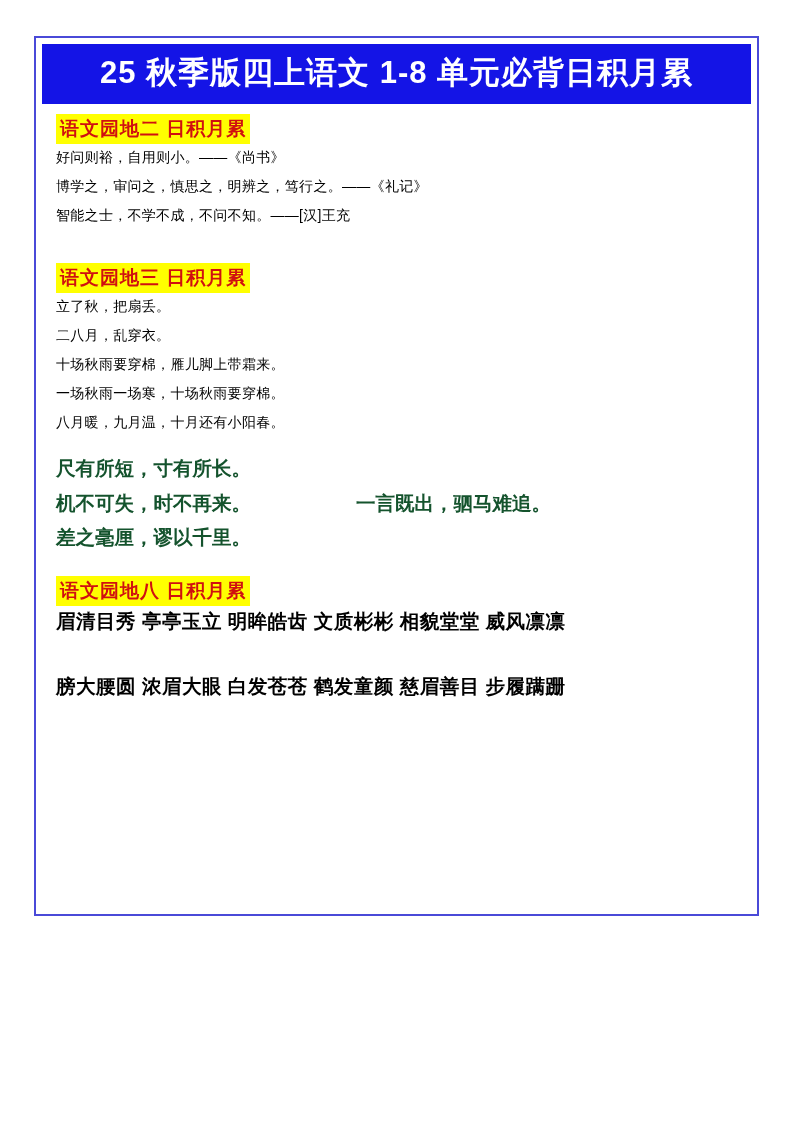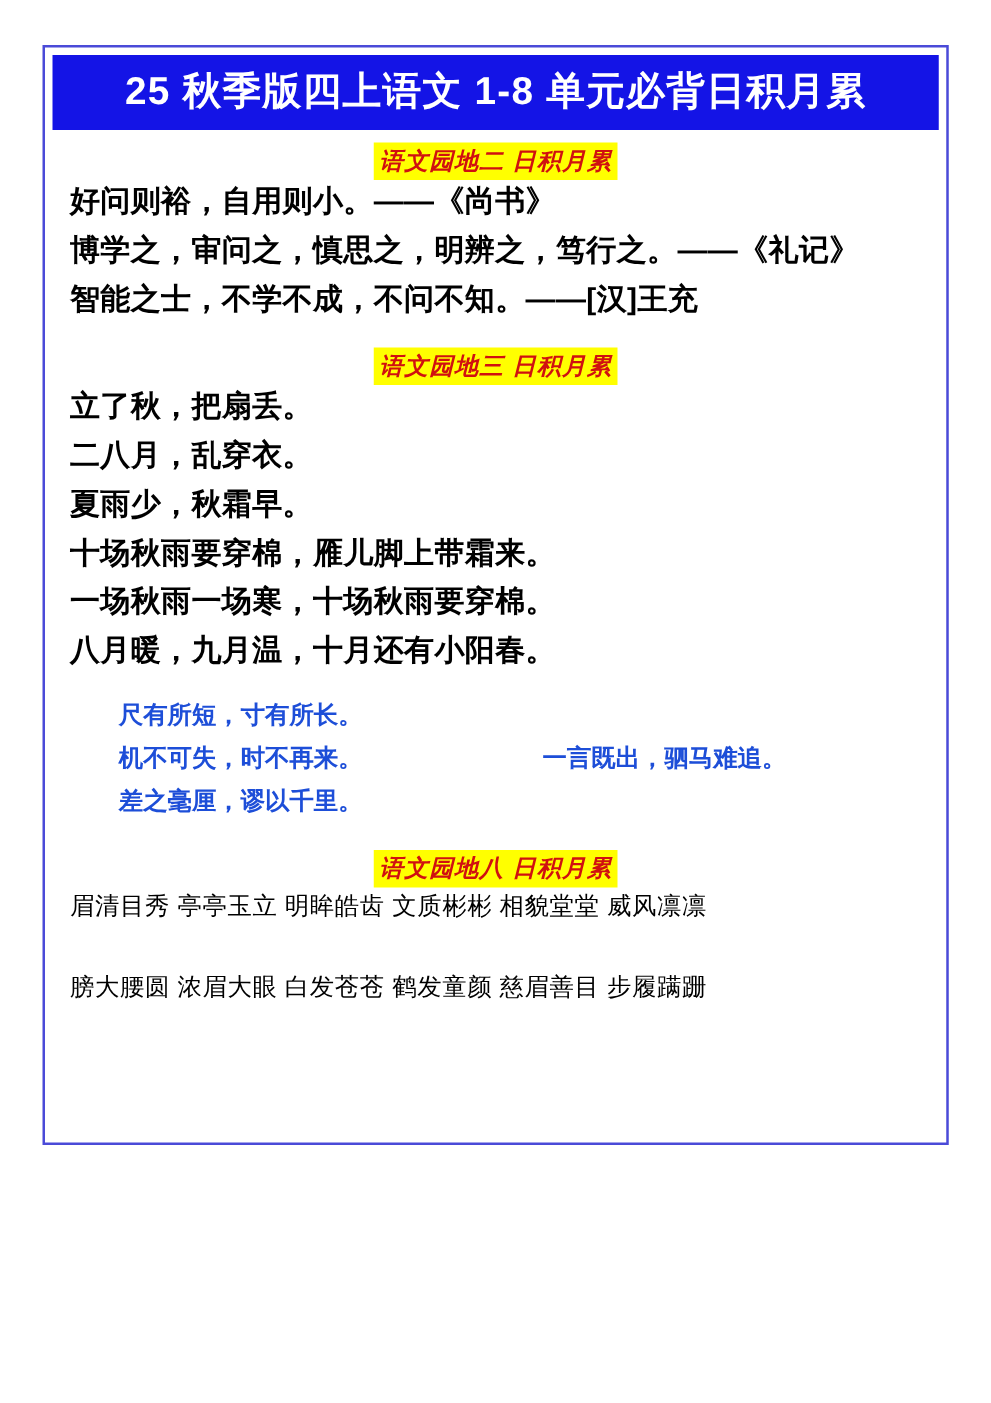--- a/index.html
+++ b/index.html
@@ -42,73 +42,71 @@
   }
   .body-area {
     flex: 1;
     padding: 0 14px;
     box-sizing: border-box;
   }
   .section {
     margin-top: 0;
   }
   .section-heading {
-    text-align: center;
+    text-align: left;
     margin: 10px 0 6px 0;
-    font-style: italic;
   }
   .section-heading span {
     background: #ffff00;
     color: #d01010;
     font-size: 19px;
     font-weight: bold;
     padding: 2px 4px;
     display: inline-block;
     letter-spacing: 1px;
   }
   .line {
-    font-size: 24px;
-    font-weight: bold;
+    font-size: 14px;
+    font-weight: normal;
     color: #000000;
     line-height: 1.0;
     margin: 0 0 15px 0;
     letter-spacing: 0.3px;
     white-space: nowrap;
   }
   .two-col {
     display: flex;
     margin: 0 0 15px 0;
   }
   .two-col .col-a {
     width: 300px;
     flex: 0 0 300px;
   }
   .two-col .col-b {
     flex: 1;
   }
   .two-col .cell {
     font-size: 19.5px;
     font-weight: bold;
-    color: #1d4ed8;
+    color: #14532d;
     line-height: 1.0;
     white-space: nowrap;
-    margin-left: 39px;
   }
   .idiom-line {
     font-size: 19.5px;
-    font-weight: normal;
+    font-weight: bold;
     color: #000000;
     line-height: 1.0;
     margin: 2px 0 0 0;
     white-space: nowrap;
     letter-spacing: 0.5px;
   }
   .idiom-line.second { margin-top: 46px; }
   .sec2 { margin-top: 2px; }
-  .sec3 { margin-top: 26px; }
+  .sec3 { margin-top: 41px; }
   .sec6 { margin-top: 30px; }
   .sec8 { margin-top: 28px; }
 </style>
 </head>
 <body>
 
 <div class="page">
   <div class="doc-frame">
 
     <div class="title-bar">25 秋季版四上语文 1-8 单元必背日积月累</div>
@@ -123,21 +121,20 @@
         <p class="line">博学之，审问之，慎思之，明辨之，笃行之。——《礼记》</p>
         <p class="line">智能之士，不学不成，不问不知。——[汉]王充</p>
       </div>
 
       <div class="section sec3">
         <div class="section-heading">
           <span>语文园地三  日积月累</span>
         </div>
         <p class="line">立了秋，把扇丢。</p>
         <p class="line">二八月，乱穿衣。</p>
-        <p class="line">夏雨少，秋霜早。</p>
         <p class="line">十场秋雨要穿棉，雁儿脚上带霜来。</p>
         <p class="line">一场秋雨一场寒，十场秋雨要穿棉。</p>
         <p class="line">八月暖，九月温，十月还有小阳春。</p>
       </div>
 
       <div class="section sec6">
         <div class="two-col">
           <div class="col-a cell">尺有所短，寸有所长。</div>
         </div>
         <div class="two-col">

